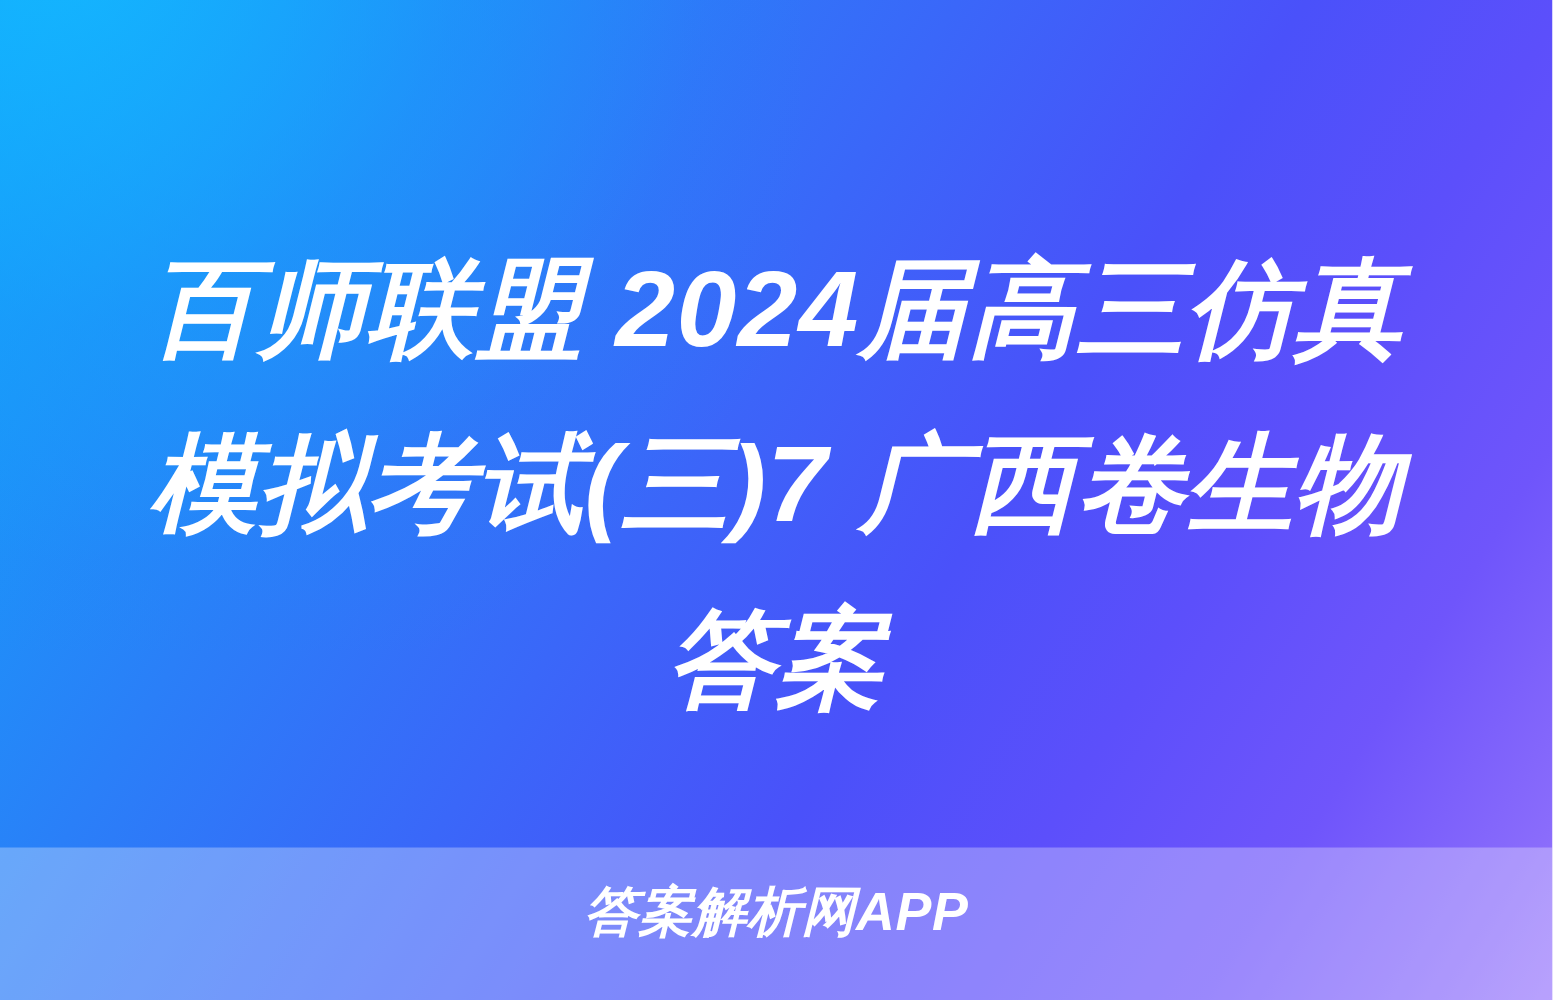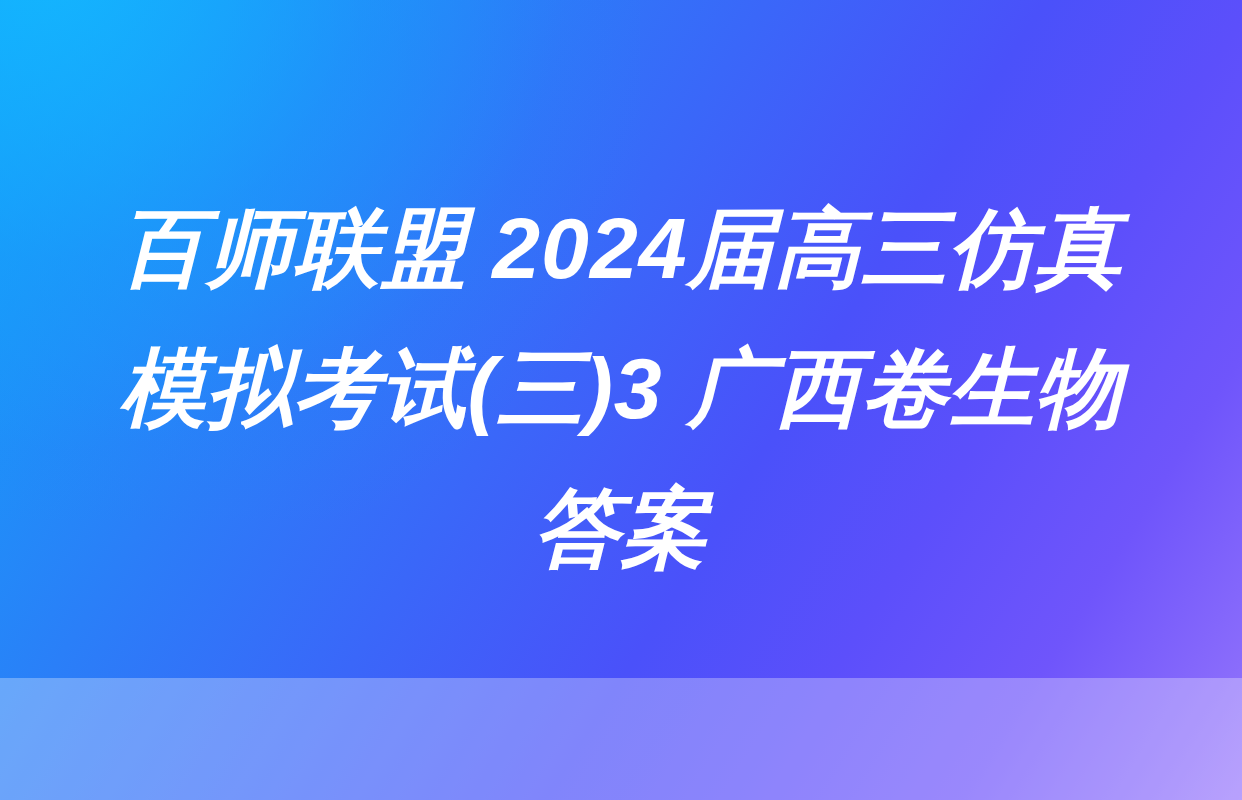--- a/index.html
+++ b/index.html
@@ -89,16 +89,17 @@
 </style>
 </head>
 <body>
 
 <div id="poster">
 
   <div id="bloom"></div>
 
   <div id="band"></div>
 
-  <div id="title-block">百师联盟 2024届高三仿真模拟考试(三)3 广西卷生物答案</div>
+  <div id="title-block">百师联盟 2024届高三仿真模拟考试(三)7 广西卷生物答案</div>
 
+  <div id="watermark">答案解析网APP</div>
 
 </div>
 
 </body></html>

